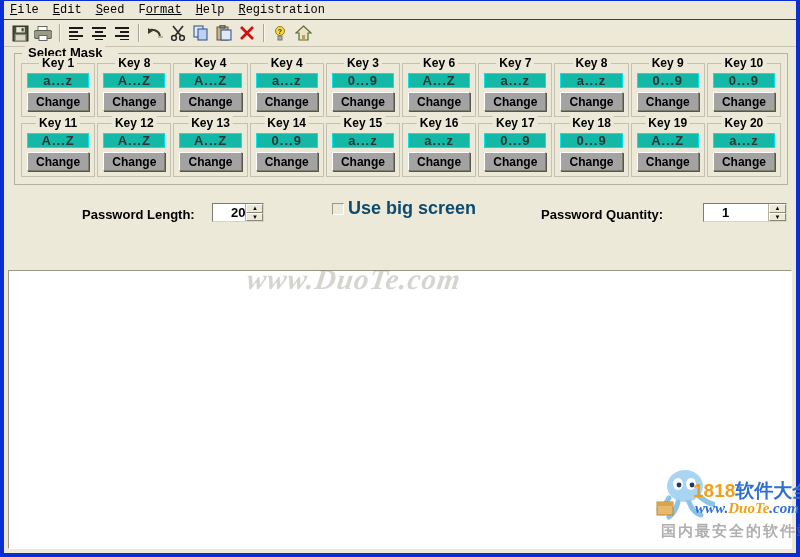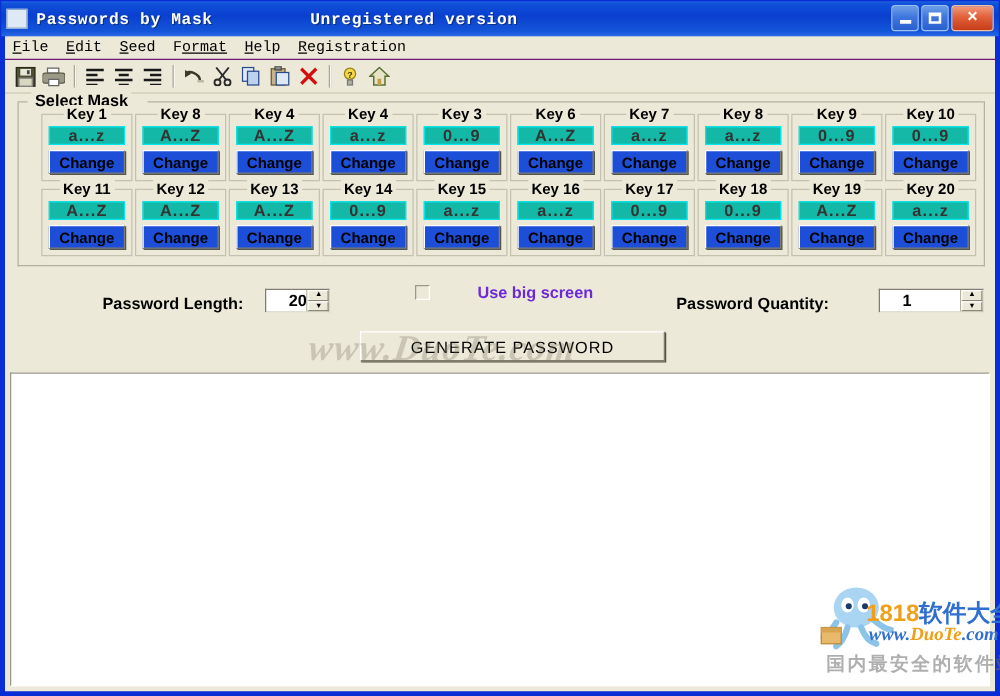--- a/index.html
+++ b/index.html
@@ -142,21 +142,21 @@
     position: relative;
     padding: 0 4px;
   }
 
   
   .groupbox {
     position: relative;
     margin: 6px 4px 0 6px;
     border: 1px solid #b5b1a0;
     border-top: none;
-    padding: 10px 6px 7px 18px;
+    padding: 10px 6px 7px 6px;
   }
   .groupbox::before, .groupbox::after {
     content: "";
     position: absolute; top: 0; height: 1px;
     background: #b5b1a0;
   }
   .groupbox::before { left: 0; width: 7px; }
   .groupbox::after { left: 103px; right: 0; }
   .gb-title {
     position: absolute;
@@ -203,21 +203,21 @@
     font-weight: bold;
     color: #333333;
     letter-spacing: 1px;
     border: 1px solid #00e5ee;
     box-sizing: border-box;
     cursor: text;
   }
   .change-btn {
     margin-top: 4px;
     height: 19px;
-    background: #1d4ed8;
+    background: #a3a3a3;
     border: 1px solid #ffffff;
     border-right-color: #7f7d6e;
     border-bottom-color: #7f7d6e;
     box-shadow: 1px 1px 0 #58564a;
     display: flex; align-items: center; justify-content: center;
     font-size: 12px;
     font-weight: bold;
     color: #000;
     box-sizing: border-box;
     cursor: default;
@@ -278,21 +278,21 @@
     background: #ece9d8;
     border: 1px solid #9b9886;
     border-right-color: #ffffff;
     border-bottom-color: #ffffff;
     box-sizing: border-box;
     margin-right: 4px;
     flex: 0 0 auto;
     cursor: default;
   }
   .cb-label {
-    font-size: 13px; font-weight: bold; color: #6d28d9; margin-left: 34px;
+    font-size: 18px; font-weight: bold; color: #0c4a6e;
   }
   .gen-btn {
     position: absolute;
     display: flex; align-items: center; justify-content: center;
     background: #ece9d8;
     border: 1px solid #ffffff;
     border-right-color: #7f7d6e;
     border-bottom-color: #7f7d6e;
     box-shadow: 1px 1px 0 #58564a;
     font-size: 13px;
@@ -359,40 +359,20 @@
     color: rgba(110,110,110,0.55);
     letter-spacing: 2px;
     white-space: nowrap;
   }
 </style>
 </head>
 <body>
 
 <div class="window">
 
-  <div class="titlebar">
-    <div class="tb-appicon"></div>
-    <div class="tb-title">Passwords by Mask</div>
-    <div class="tb-sub">Unregistered version</div>
-    <div class="tb-buttons">
-      <div class="tb-btn">
-        <div class="g">
-            <div class="min-glyph"></div>
-          </div>
-      </div>
-      <div class="tb-btn">
-        <div class="g">
-            <div class="max-glyph"></div>
-          </div>
-      </div>
-      <div class="tb-btn close">
-        <div class="g">✕</div>
-      </div>
-    </div>
-  </div>
 
   <div class="client">
 
     <div class="menubar">
       <div class="menu-item"><span class="acc">F</span><span>ile</span></div>
       <div class="menu-item"><span class="acc">E</span><span>dit</span></div>
       <div class="menu-item"><span class="acc">S</span><span>eed</span></div>
       <div class="menu-item"><span>F</span><span class="acc">ormat</span></div>
       <div class="menu-item"><span class="acc">H</span><span>elp</span></div>
       <div class="menu-item"><span class="acc">R</span><span>egistration</span></div>
@@ -629,21 +609,20 @@
         <div class="ctl-label" style="left:527px; top:14px;">Password Quantity:</div>
 
         <div class="spin" style="left:689px; top:10px; width:84px;">
           <div class="val">1</div>
           <div class="btns">
             <span>▲</span>
             <span>▼</span>
           </div>
         </div>
 
-        <div class="gen-btn" style="left:274px; top:44px; width:244px; height:24px;">GENERATE PASSWORD</div>
       </div>
     </div>
 
     <div class="output"></div>
   </div>
 
   <div class="wm-script">www.DuoTe.com</div>
 
   <div class="wm-brand">
     <svg width="60" height="62" viewBox="0 0 60 62" style="position:absolute; left:0; top:8px;">

